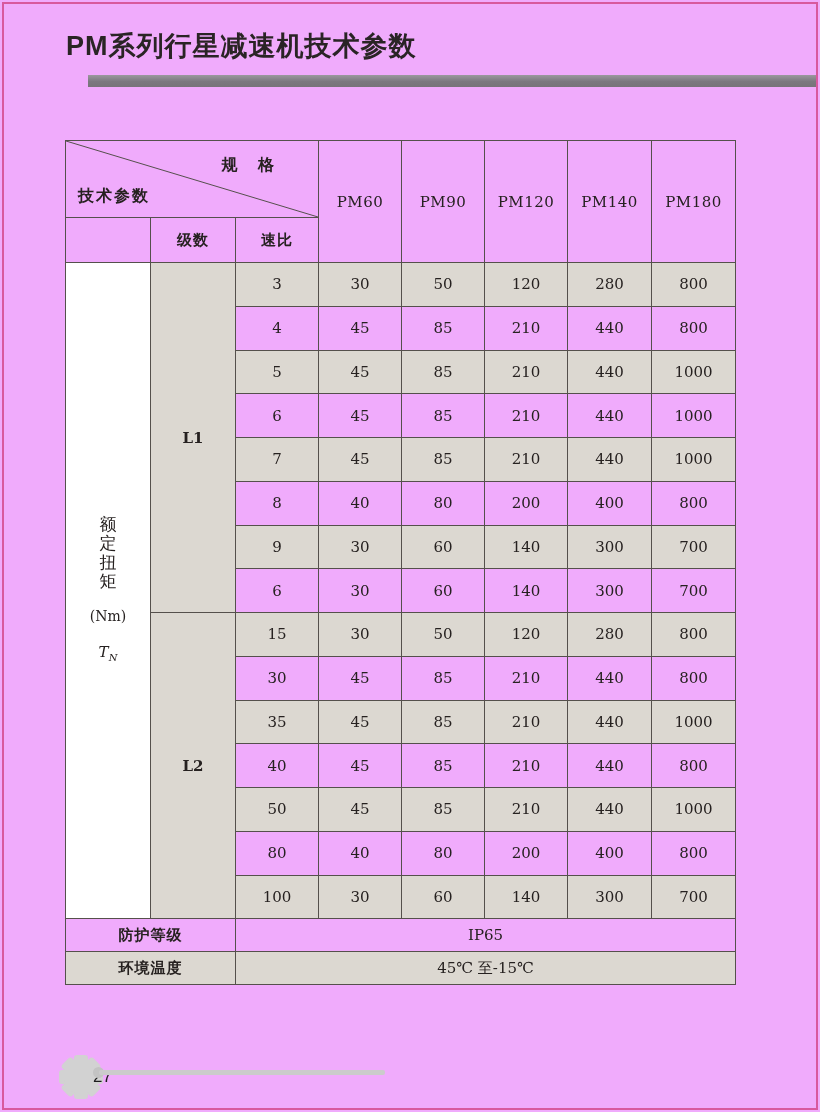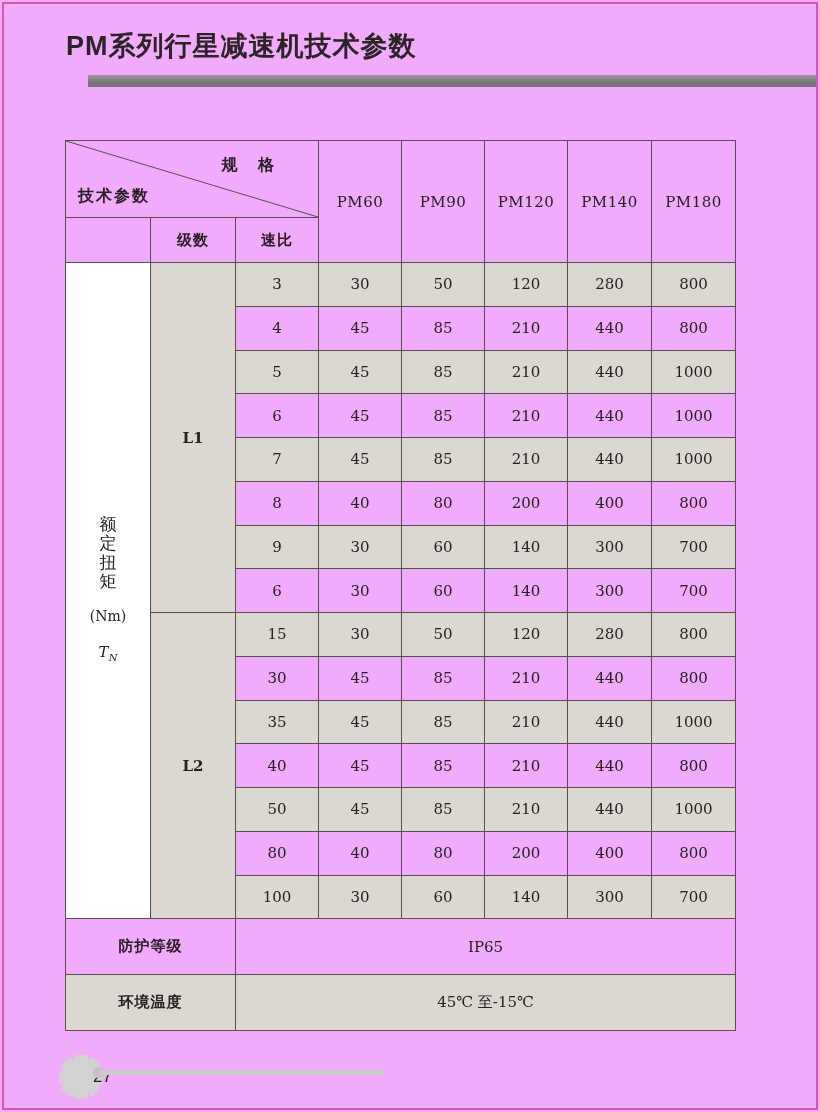--- a/index.html
+++ b/index.html
@@ -36,21 +36,21 @@
   .spec td {
     border:1px solid #55504c;
     text-align:center; vertical-align:middle;
     font-family:"DejaVu Serif", "Liberation Serif", serif;
     font-size:15px; color:#262120; padding:0;
     overflow:hidden;
   }
   tr.hr1 { height:77px; }
   tr.hr2 { height:45px; }
   tr.data { height:43.75px; }
-  tr.frow { height:56px; }
+  tr.frow { height:33px; }
   .shaded { background:#dcd8d1; }
 
   .diag-cell { position:relative; }
   .diag-svg { position:absolute; inset:0; width:100%; height:100%; display:block; }
   .diag-top {
     position:absolute; top:14px; right:36px;
     font-family:Liberation Sans, sans-serif;
     font-weight:bold; font-size:16px; letter-spacing:8px; white-space:nowrap;
   }
   .diag-bottom {

